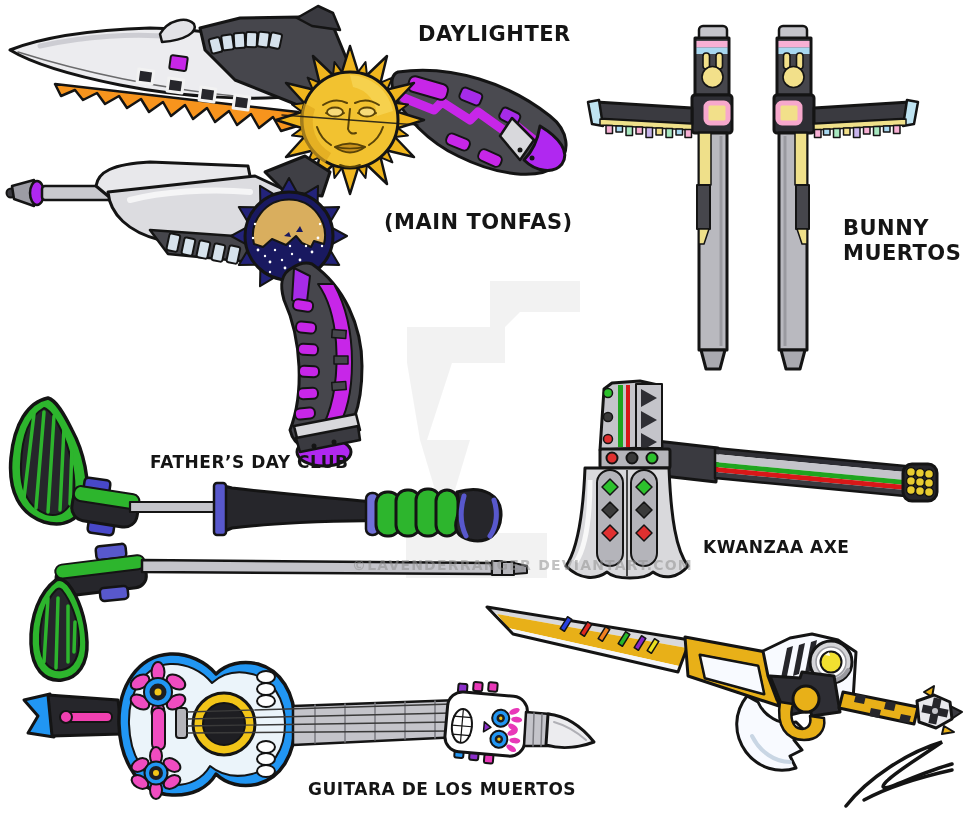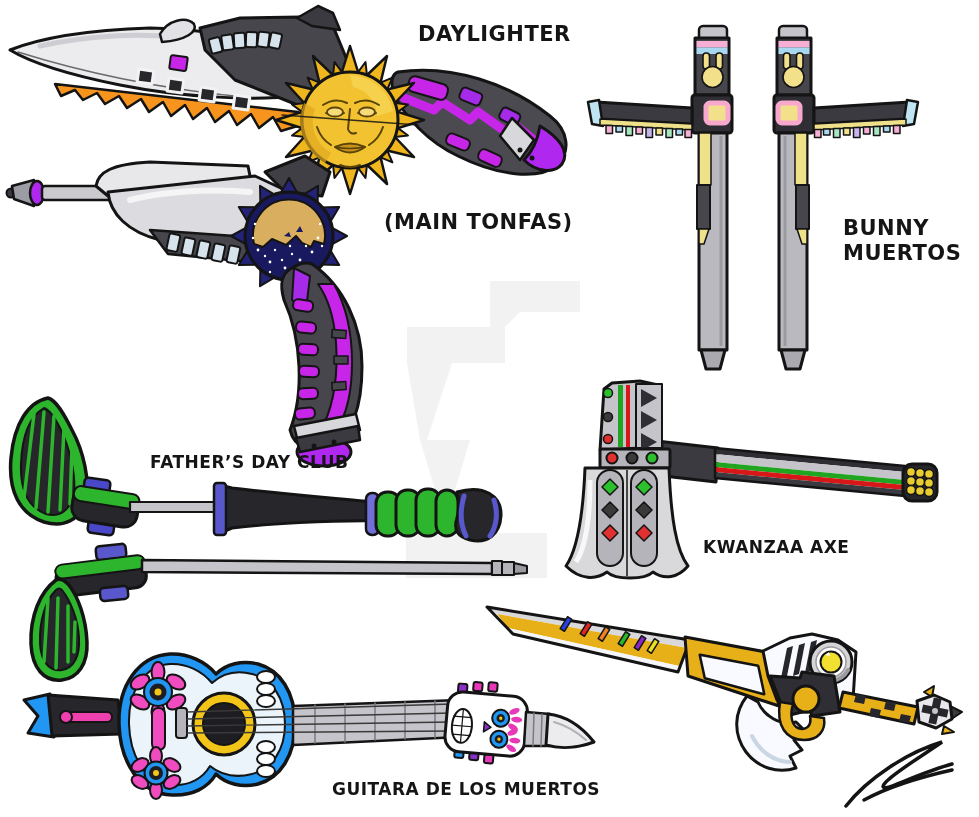--- a/index.html
+++ b/index.html
@@ -497,17 +497,18 @@
 
 <div class="label big" style="left:843px;top:192px;margin-top:24px;">
   <div>BUNNY</div>
   <div>MUERTOS</div>
 </div>
 
 <div class="label small" style="left:150px;top:452px;">FATHER’S DAY CLUB</div>
 
 <div class="label small" style="left:670px;top:537px;margin-left:33px;">KWANZAA AXE</div>
 
-<div class="label small" style="left:332px;top:779px;">GUITARA DE LOS MUERTOS</div>
-
-
+<div class="label small" style="left:308px;top:779px;">GUITARA DE LOS MUERTOS</div>
+
+
+<div class="watermark-text">©LAVENDERRANGER DEVIANTART.COM</div>
 
 </div>
 
 </body></html>

